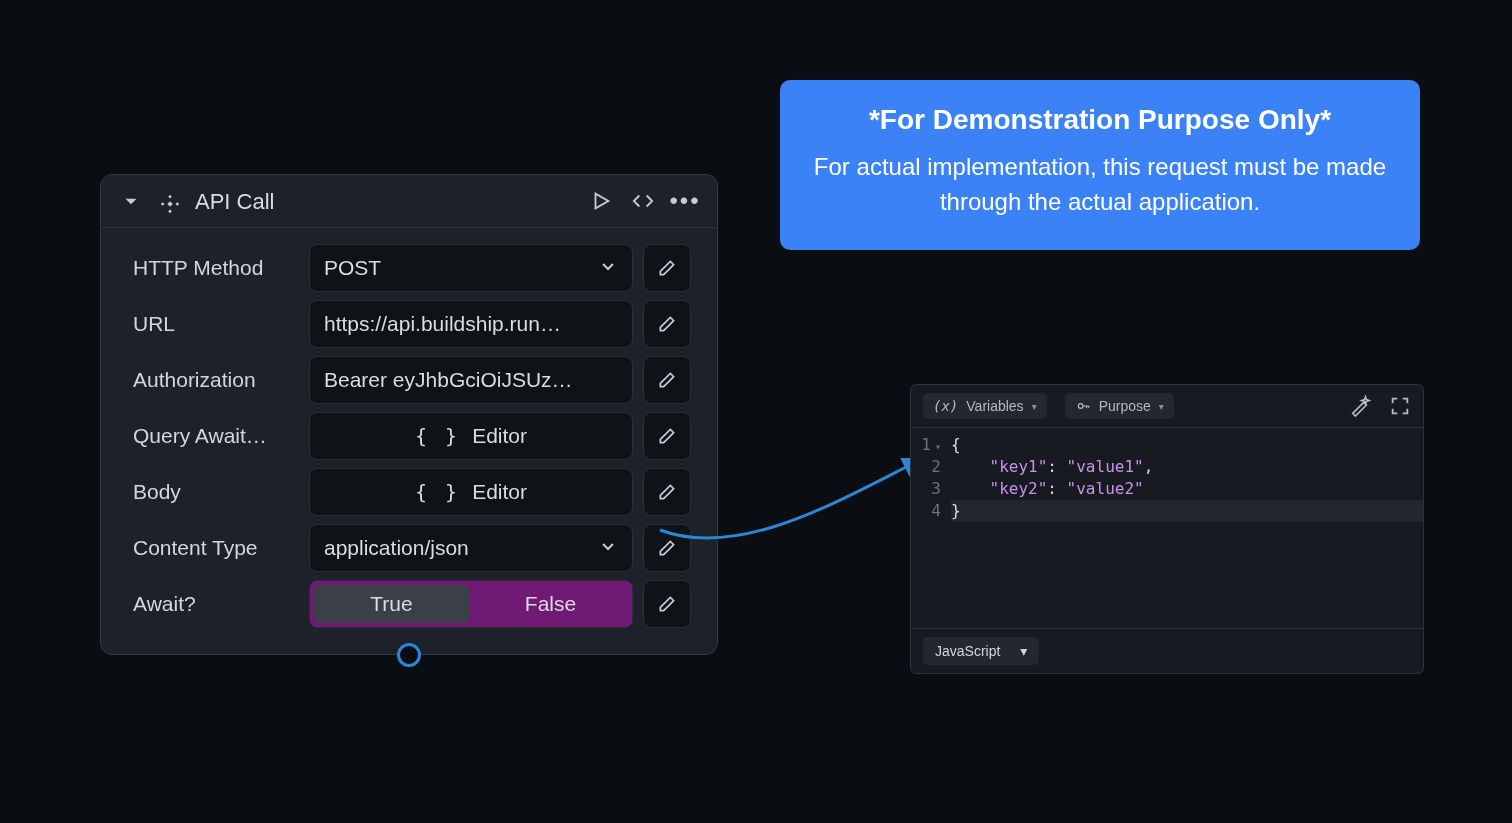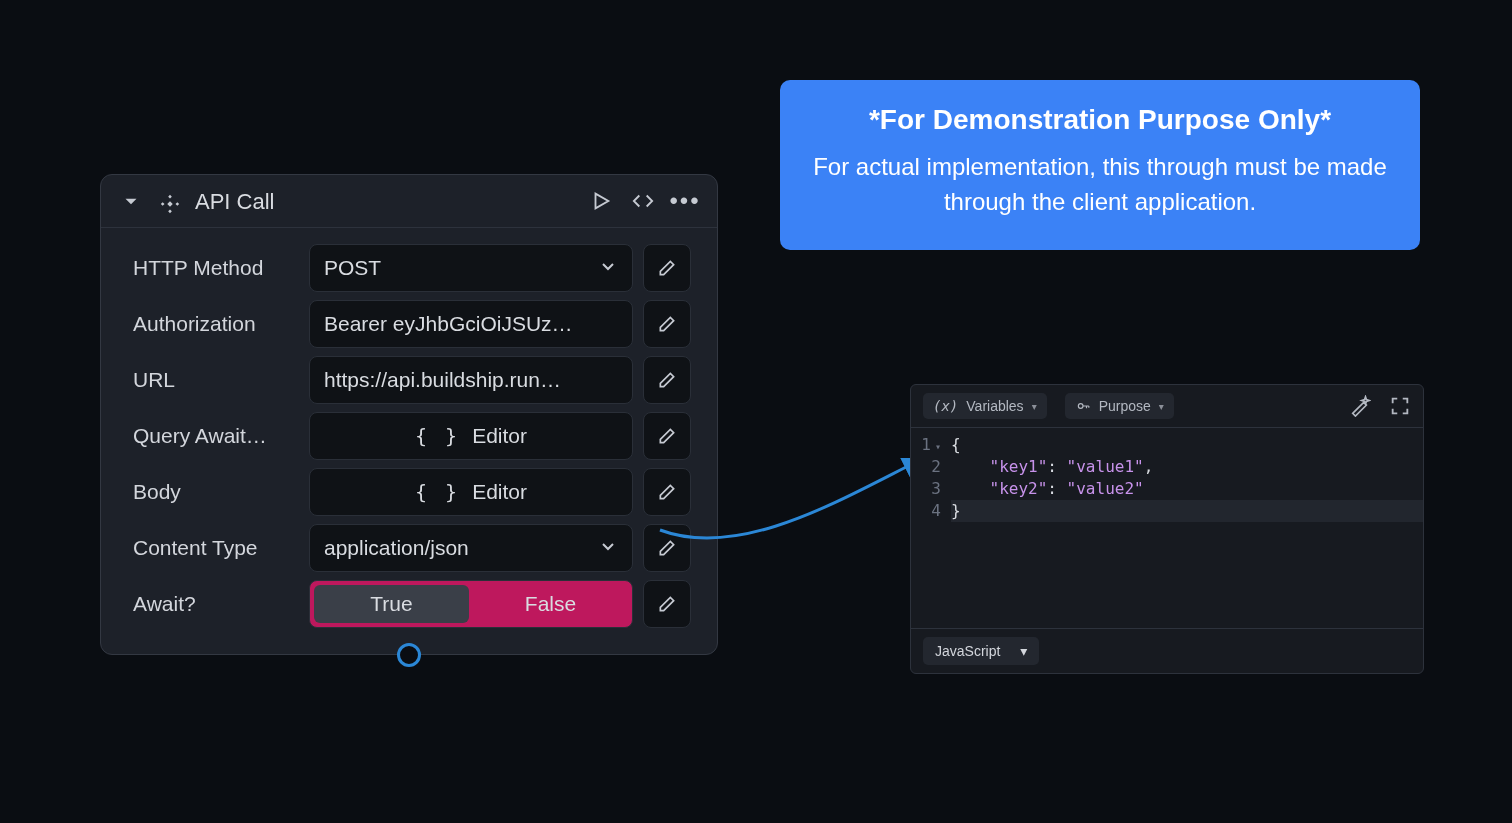--- a/index.html
+++ b/index.html
@@ -122,21 +122,21 @@
     display: flex; align-items: center; justify-content: center;
     color: #c6cad2;
     cursor: pointer;
   }
   .edit-btn svg { width: 20px; height: 20px; }
 
   
   .toggle-box {
     flex: 1;
     height: 48px;
-    background: #be185d;
+    background: #701a75;
     border: 1px solid #2a2f38;
     border-radius: 8px;
     display: flex;
     padding: 4px;
     gap: 4px;
   }
   .toggle-opt {
     flex: 1;
     border-radius: 6px;
     display: flex; align-items: center; justify-content: center;
@@ -253,21 +253,21 @@
     font-size: 20px;
     letter-spacing: 3px;
   }
   .ellipsis-dots { font-size: 24px; letter-spacing: 2px; line-height: 0; }
 </style>
 </head>
 <body>
 
 <div class="callout">
   <div class="title">*For Demonstration Purpose Only*</div>
-  <div class="body">For actual implementation, this through must be made through the client application.</div>
+  <div class="body">For actual implementation, this request must be made through the actual application.</div>
 </div>
 
 <div class="panel">
   <div class="panel-header">
     <div class="hdr-icon">
       <svg viewBox="0 0 20 20" fill="currentColor">
           <path d="M5 8l5 5 5-5H5z"></path>
         </svg>
     </div>
     <div class="drag-icon">
@@ -304,35 +304,35 @@
         </span>
       </div>
       <div class="edit-btn">
         <svg viewBox="0 0 24 24" fill="none" stroke="currentColor" stroke-width="2">
             <path d="M4 20h4L20 8l-4-4L4 16v4z"></path>
           </svg>
       </div>
     </div>
 
     <div class="row">
+      <div class="label">URL</div>
+      <div class="value">
+        <span class="text">https://api.buildship.run…</span>
+      </div>
+      <div class="edit-btn">
+        <svg viewBox="0 0 24 24" fill="none" stroke="currentColor" stroke-width="2">
+            <path d="M4 20h4L20 8l-4-4L4 16v4z"></path>
+          </svg>
+      </div>
+    </div>
+
+    <div class="row">
       <div class="label">Authorization</div>
       <div class="value">
         <span class="text">Bearer eyJhbGciOiJSUz…</span>
-      </div>
-      <div class="edit-btn">
-        <svg viewBox="0 0 24 24" fill="none" stroke="currentColor" stroke-width="2">
-            <path d="M4 20h4L20 8l-4-4L4 16v4z"></path>
-          </svg>
-      </div>
-    </div>
-
-    <div class="row">
-      <div class="label">URL</div>
-      <div class="value">
-        <span class="text">https://api.buildship.run…</span>
       </div>
       <div class="edit-btn">
         <svg viewBox="0 0 24 24" fill="none" stroke="currentColor" stroke-width="2">
             <path d="M4 20h4L20 8l-4-4L4 16v4z"></path>
           </svg>
       </div>
     </div>
 
     <div class="row">
       <div class="label">Query Await…</div>

